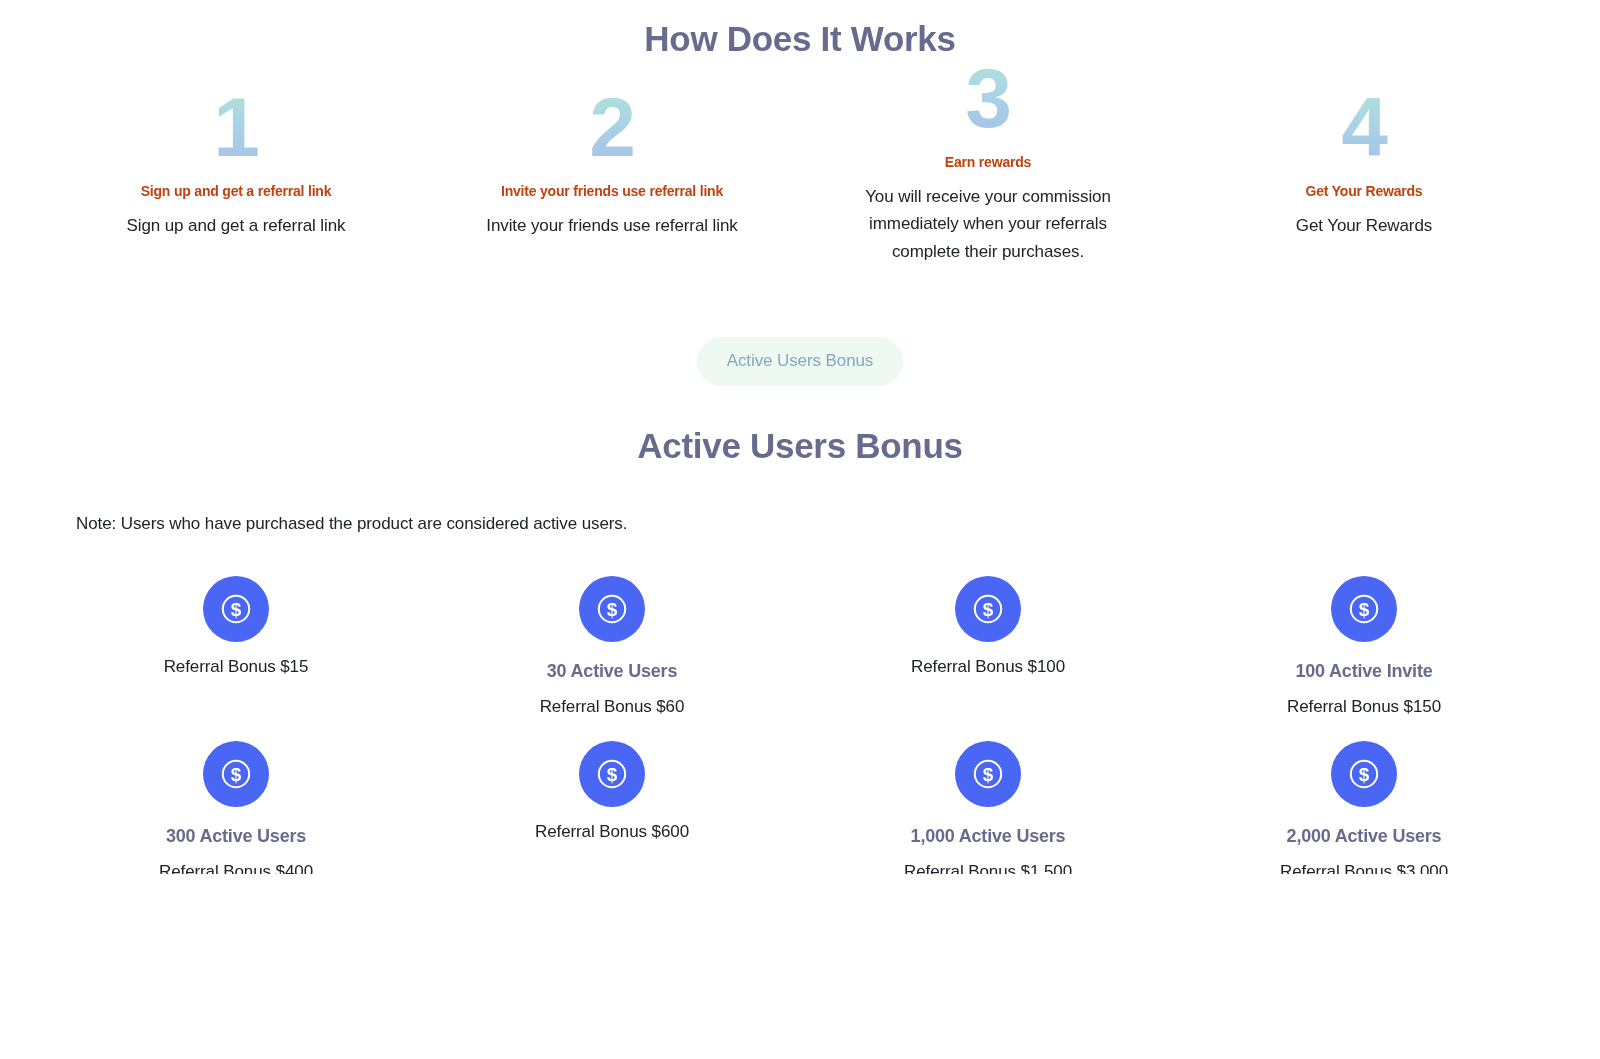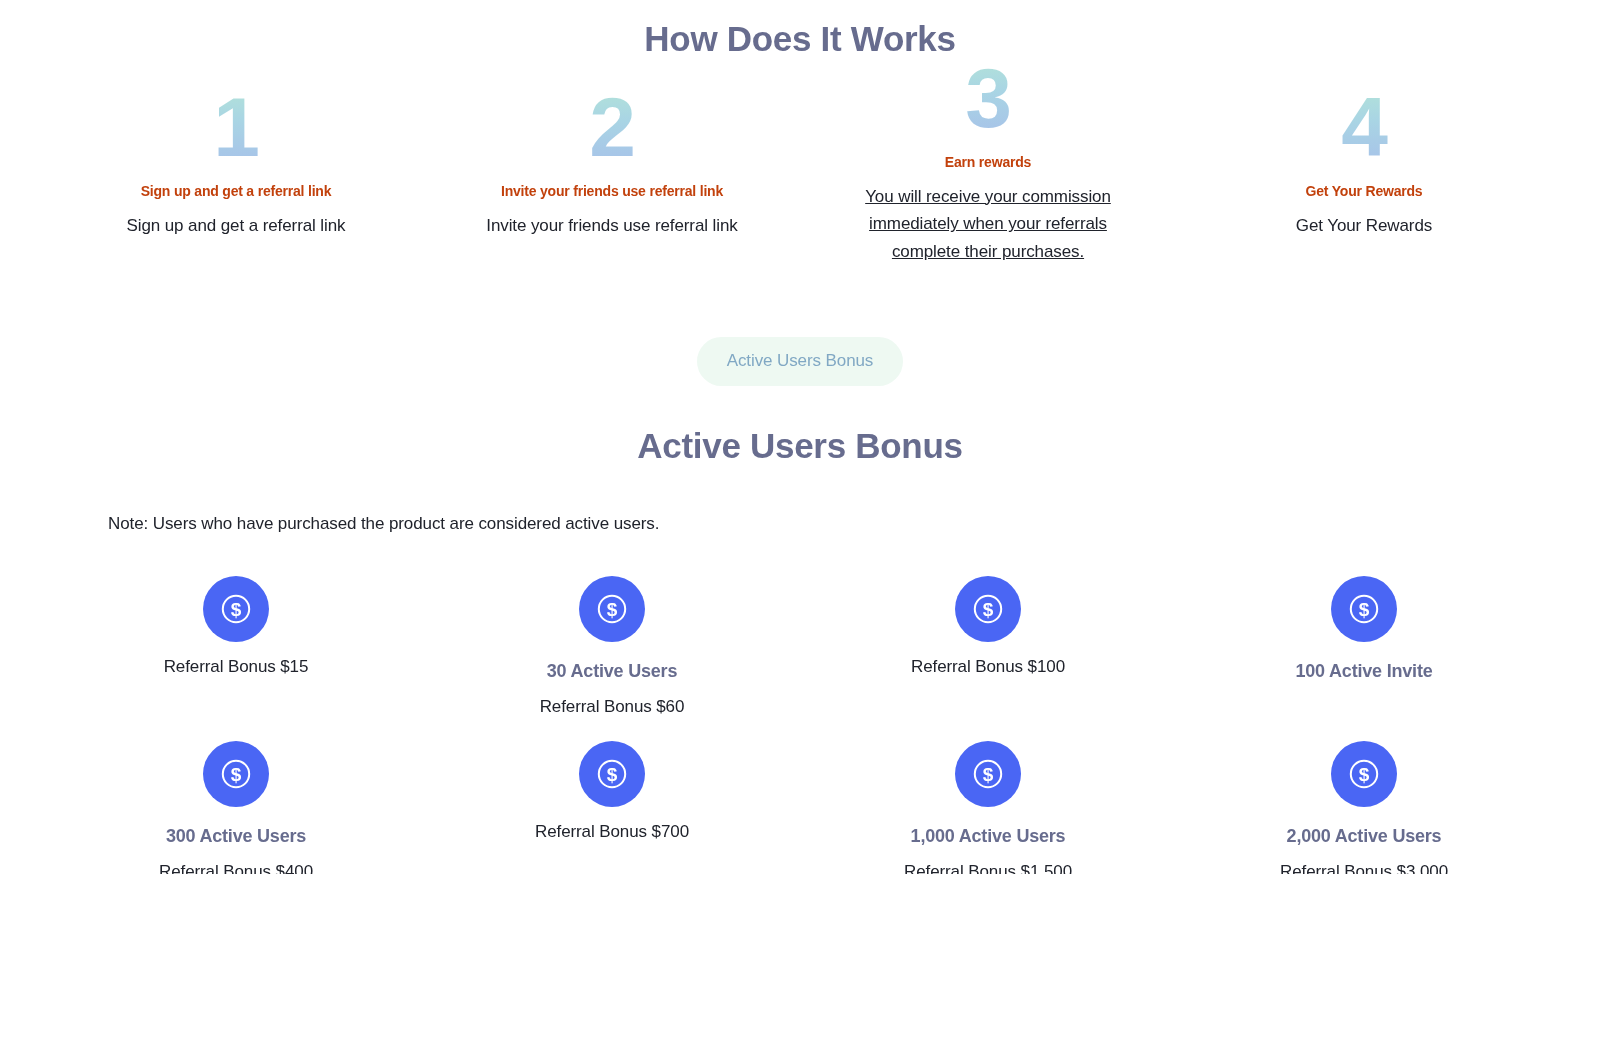--- a/index.html
+++ b/index.html
@@ -66,21 +66,21 @@
   .step-desc {
     font-size: 17px;
     color: #20232c;
     margin-top: 13px;
     line-height: 1.62;
     letter-spacing: -0.1px;
   }
 
   
   .step.tall { margin-top: -29px; }
-  .step.tall .step-desc { max-width: 300px; margin-left: auto; margin-right: auto; text-decoration: underline; }
+  .step.tall .step-desc { max-width: 300px; margin-left: auto; margin-right: auto; }
 
   
   .badge-row {
     display: flex;
     justify-content: center;
     margin-top: 72px;
   }
 
   .badge {
     background: #eef9f2;
@@ -98,21 +98,21 @@
     font-weight: bold;
     color: #676c8e;
     margin-top: 40px;
     letter-spacing: -0.3px;
   }
 
   .note {
     font-size: 17px;
     color: #20232c;
     margin-top: 48px;
-    padding-left: 108px;
+    padding-left: 76px;
     letter-spacing: -0.1px;
   }
 
   .tiers {
     display: grid;
     grid-template-columns: repeat(4, 1fr);
     padding: 0 48px;
     margin-top: 18px;
     row-gap: 0;
   }
@@ -227,41 +227,42 @@
     </div>
 
     <div class="tier">
       <div class="coin">
         <svg width="36" height="36" viewBox="0 0 36 36" aria-hidden="true">
           <circle cx="18" cy="18" r="13.2" fill="none" stroke="#ffffff" stroke-width="2"></circle>
           <text x="18" y="25" text-anchor="middle" font-family="Liberation Sans, sans-serif" font-size="19" font-weight="bold" fill="#ffffff">$</text>
         </svg>
       </div>
       <div class="tier-title">100 Active Invite</div>
+      <div class="tier-sub">Referral Bonus $150</div>
     </div>
 
     <div class="tier">
       <div class="coin">
         <svg width="36" height="36" viewBox="0 0 36 36" aria-hidden="true">
           <circle cx="18" cy="18" r="13.2" fill="none" stroke="#ffffff" stroke-width="2"></circle>
           <text x="18" y="25" text-anchor="middle" font-family="Liberation Sans, sans-serif" font-size="19" font-weight="bold" fill="#ffffff">$</text>
         </svg>
       </div>
       <div class="tier-title">300 Active Users</div>
       <div class="tier-sub">Referral Bonus $400</div>
     </div>
 
     <div class="tier">
       <div class="coin">
         <svg width="36" height="36" viewBox="0 0 36 36" aria-hidden="true">
           <circle cx="18" cy="18" r="13.2" fill="none" stroke="#ffffff" stroke-width="2"></circle>
           <text x="18" y="25" text-anchor="middle" font-family="Liberation Sans, sans-serif" font-size="19" font-weight="bold" fill="#ffffff">$</text>
         </svg>
       </div>
-      <div class="tier-sub">Referral Bonus $700</div>
+      <div class="tier-sub">Referral Bonus $600</div>
     </div>
 
     <div class="tier">
       <div class="coin">
         <svg width="36" height="36" viewBox="0 0 36 36" aria-hidden="true">
           <circle cx="18" cy="18" r="13.2" fill="none" stroke="#ffffff" stroke-width="2"></circle>
           <text x="18" y="25" text-anchor="middle" font-family="Liberation Sans, sans-serif" font-size="19" font-weight="bold" fill="#ffffff">$</text>
         </svg>
       </div>
       <div class="tier-title">1,000 Active Users</div>

